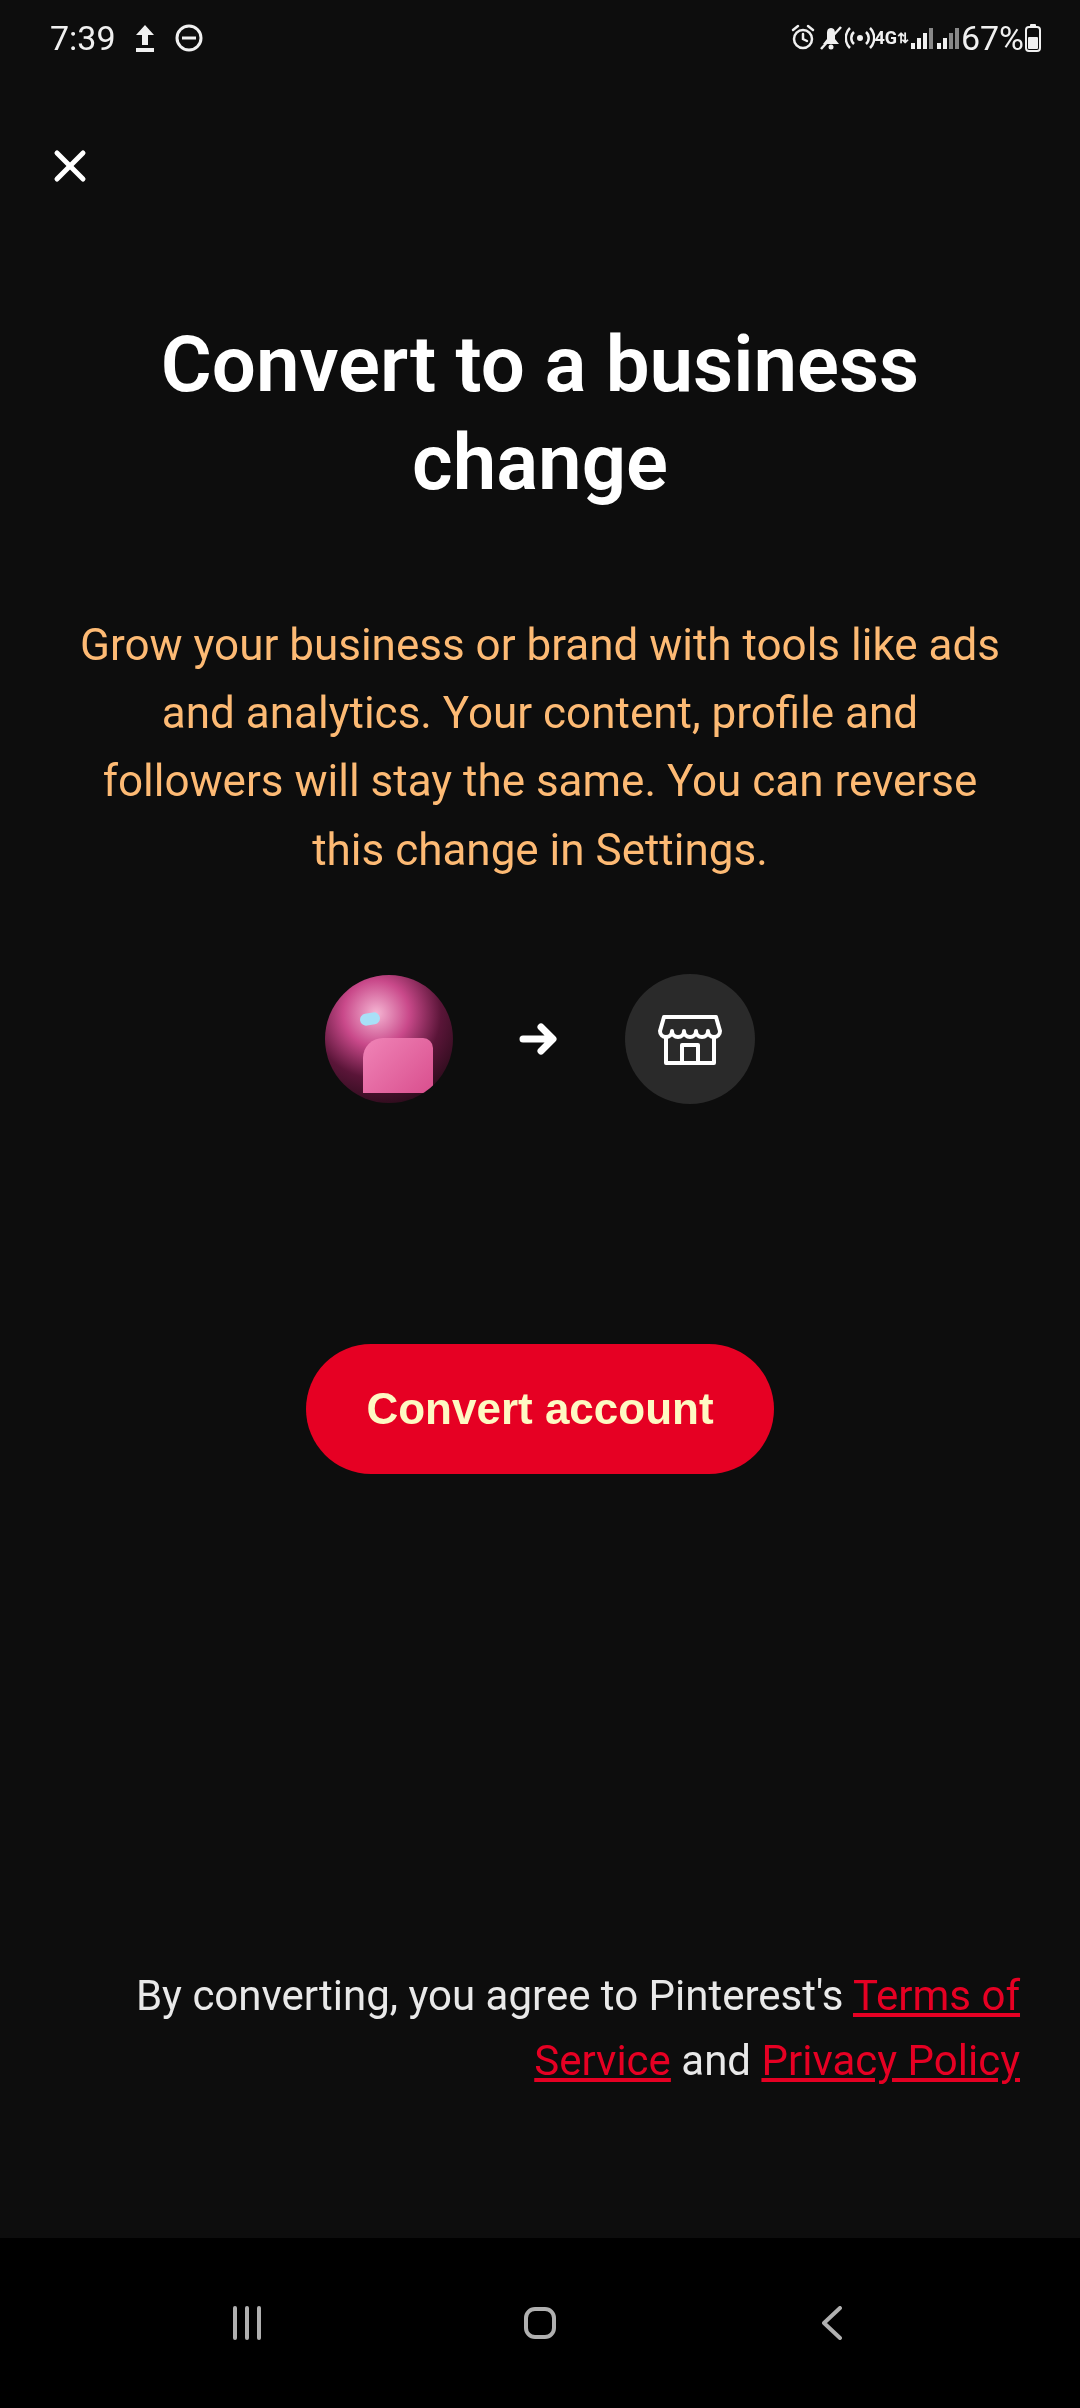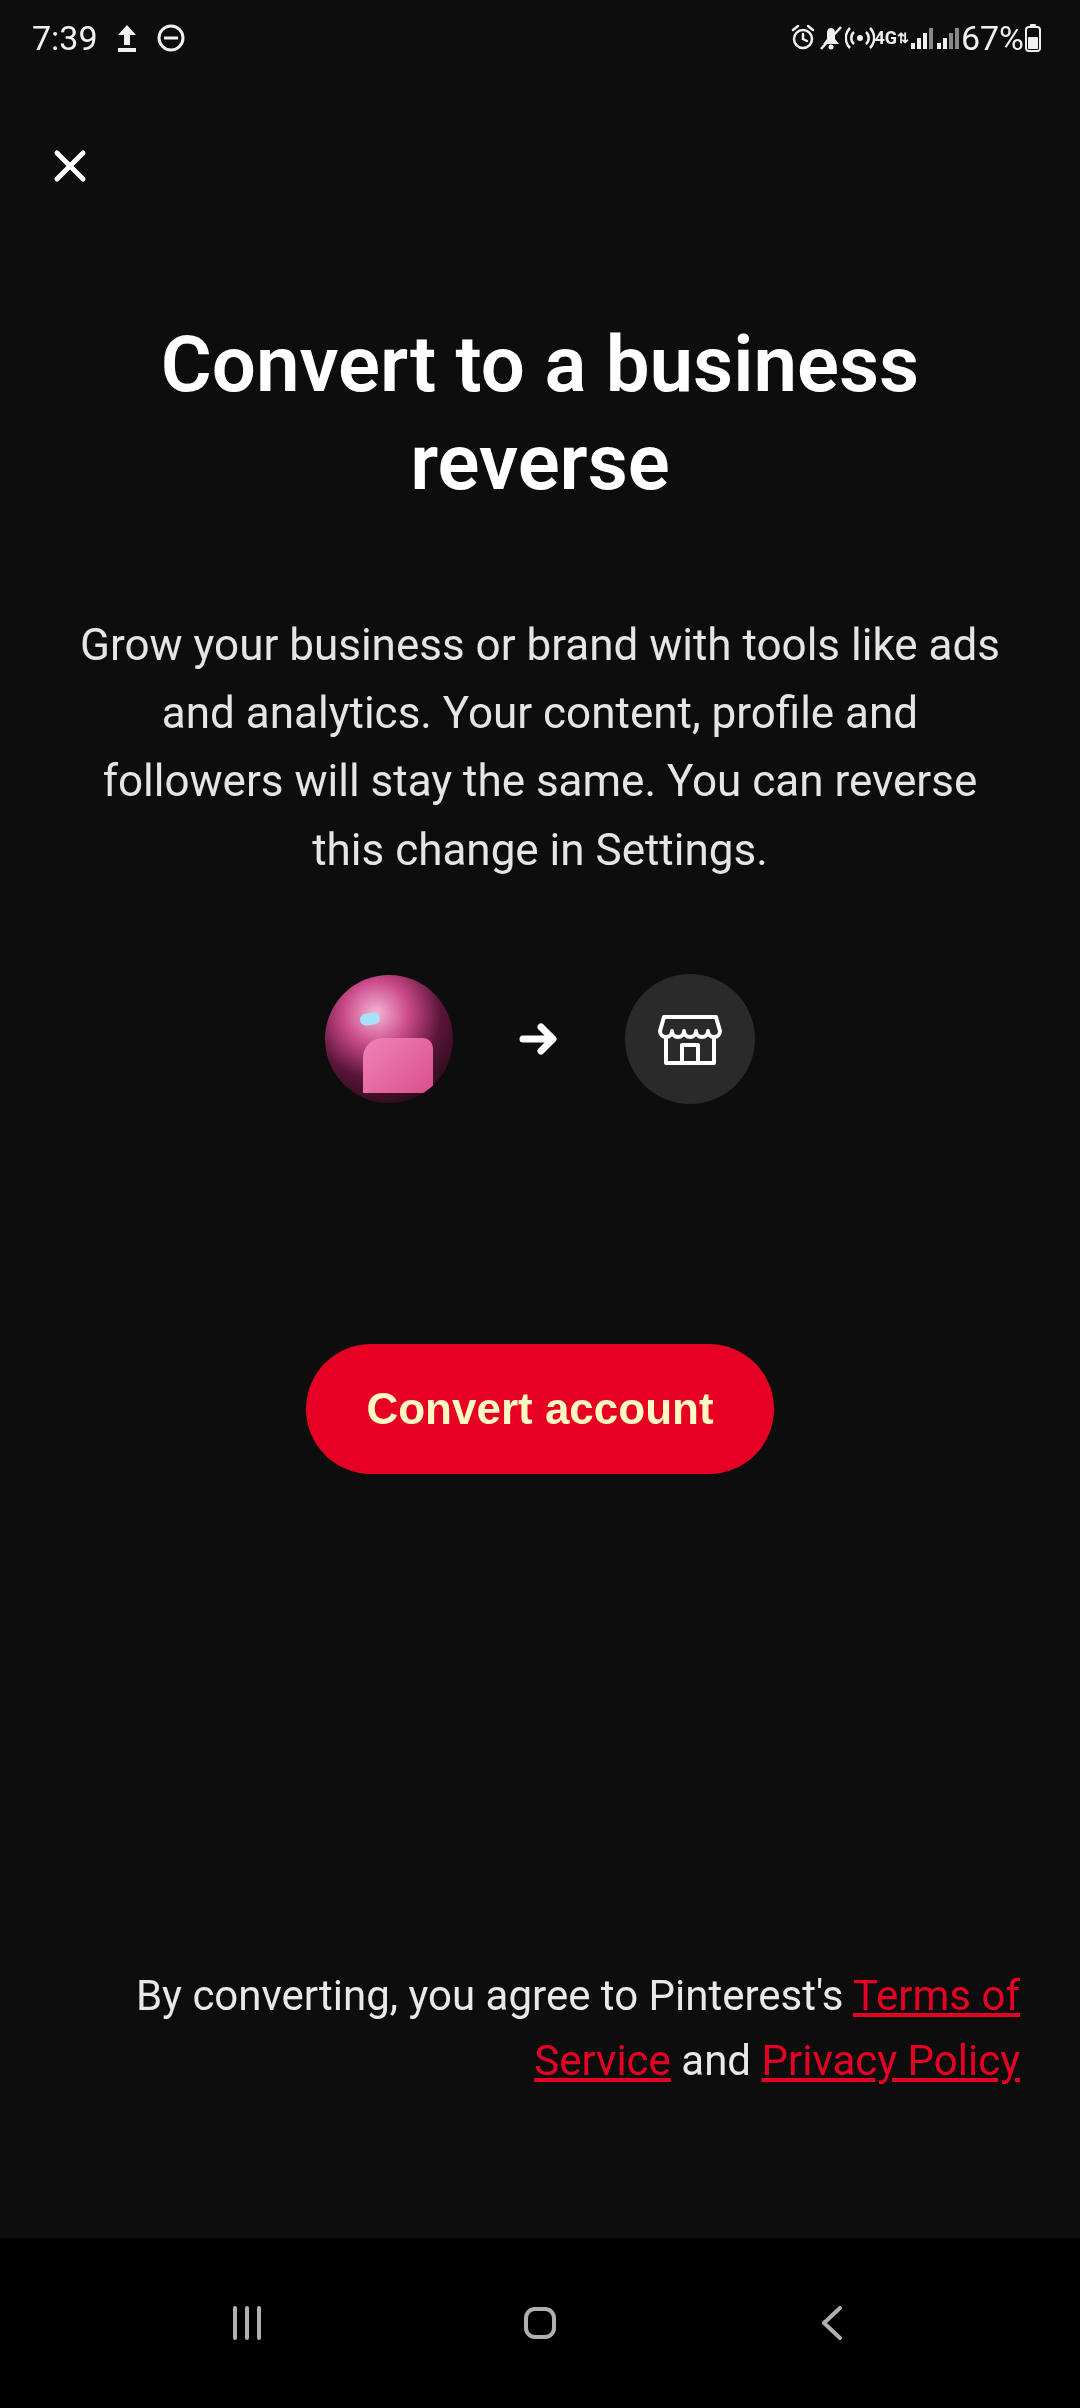--- a/index.html
+++ b/index.html
@@ -15,21 +15,21 @@
       font-family: -apple-system, BlinkMacSystemFont, 'Segoe UI', Roboto, Helvetica, Arial, sans-serif;
       overflow: hidden;
       position: relative;
     }
     
     
     .status-bar {
       display: flex;
       justify-content: space-between;
       align-items: center;
-      padding: 18px 38px 18px 32px;
+      padding: 18px 38px 18px 50px;
       font-size: 34px;
       font-weight: 400;
       color: #f0f0f0;
     }
     .status-left {
       display: flex;
       align-items: center;
       gap: 16px;
     }
     .status-right {
@@ -63,21 +63,21 @@
       font-size: 78px;
       font-weight: 600;
       line-height: 1.25;
       color: #ffffff;
       margin-bottom: 100px;
     }
     .subtitle {
       font-size: 44px;
       font-weight: 400;
       line-height: 1.55;
-      color: #e5e5e5;
+      color: #fdba74;
       padding: 0 10px;
     }
     
     
     .avatar-row {
       display: flex;
       align-items: center;
       justify-content: center;
       gap: 62px;
       margin-top: 90px;
@@ -250,21 +250,21 @@
 <div class="header-row">
   <div class="close-btn">
     <svg width="42" height="42" viewBox="0 0 42 42">
       <line x1="8" y1="8" x2="34" y2="34" stroke="#ffffff" stroke-width="5" stroke-linecap="round"></line>
       <line x1="34" y1="8" x2="8" y2="34" stroke="#ffffff" stroke-width="5" stroke-linecap="round"></line>
     </svg>
   </div>
 </div>
 
 <div class="content">
-  <h1 class="title">Convert to a business reverse</h1>
+  <h1 class="title">Convert to a business change</h1>
   <p class="subtitle">Grow your business or brand with tools like ads and analytics. Your content, profile and followers will stay the same. You can reverse this change in Settings.</p>
 
   <div class="avatar-row">
     <div class="avatar"></div>
     <div class="arrow">
       <svg width="48" height="48" viewBox="0 0 48 48">
         <path d="M8 24 H36 M26 12 L38 24 L26 36" stroke="#ffffff" stroke-width="7" fill="none" stroke-linecap="round" stroke-linejoin="round"></path>
       </svg>
     </div>
     <div class="shop-icon-wrap">

